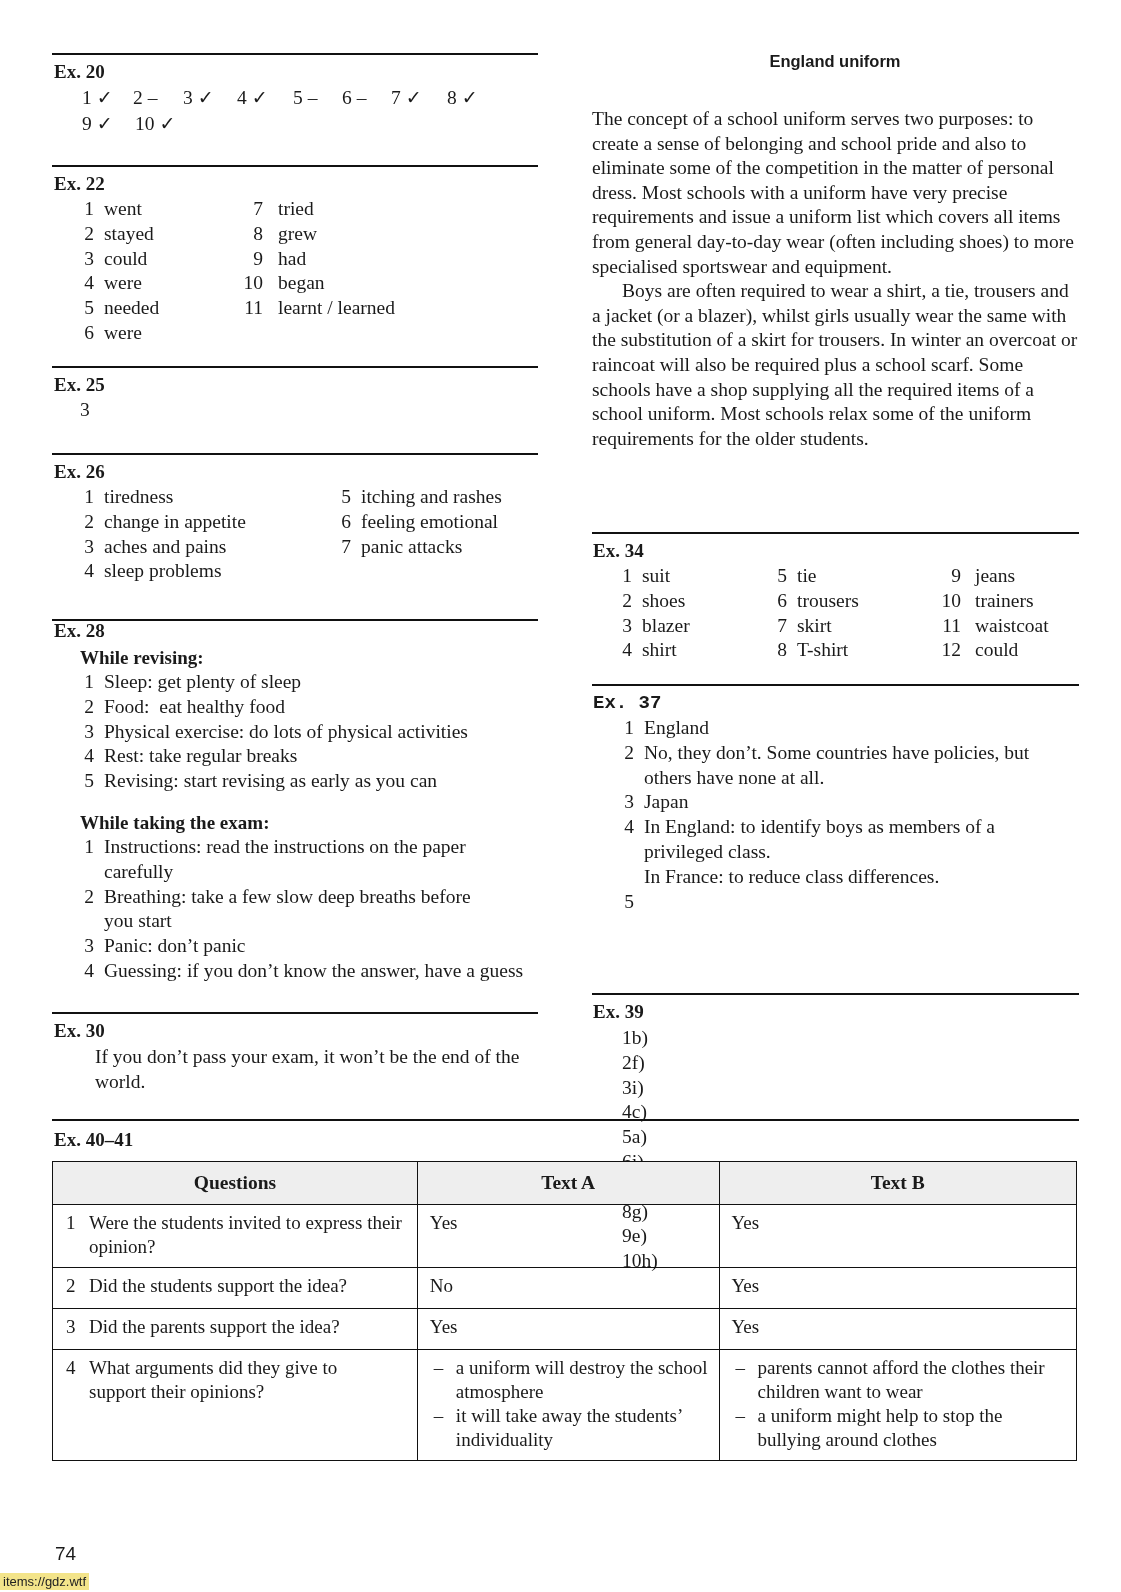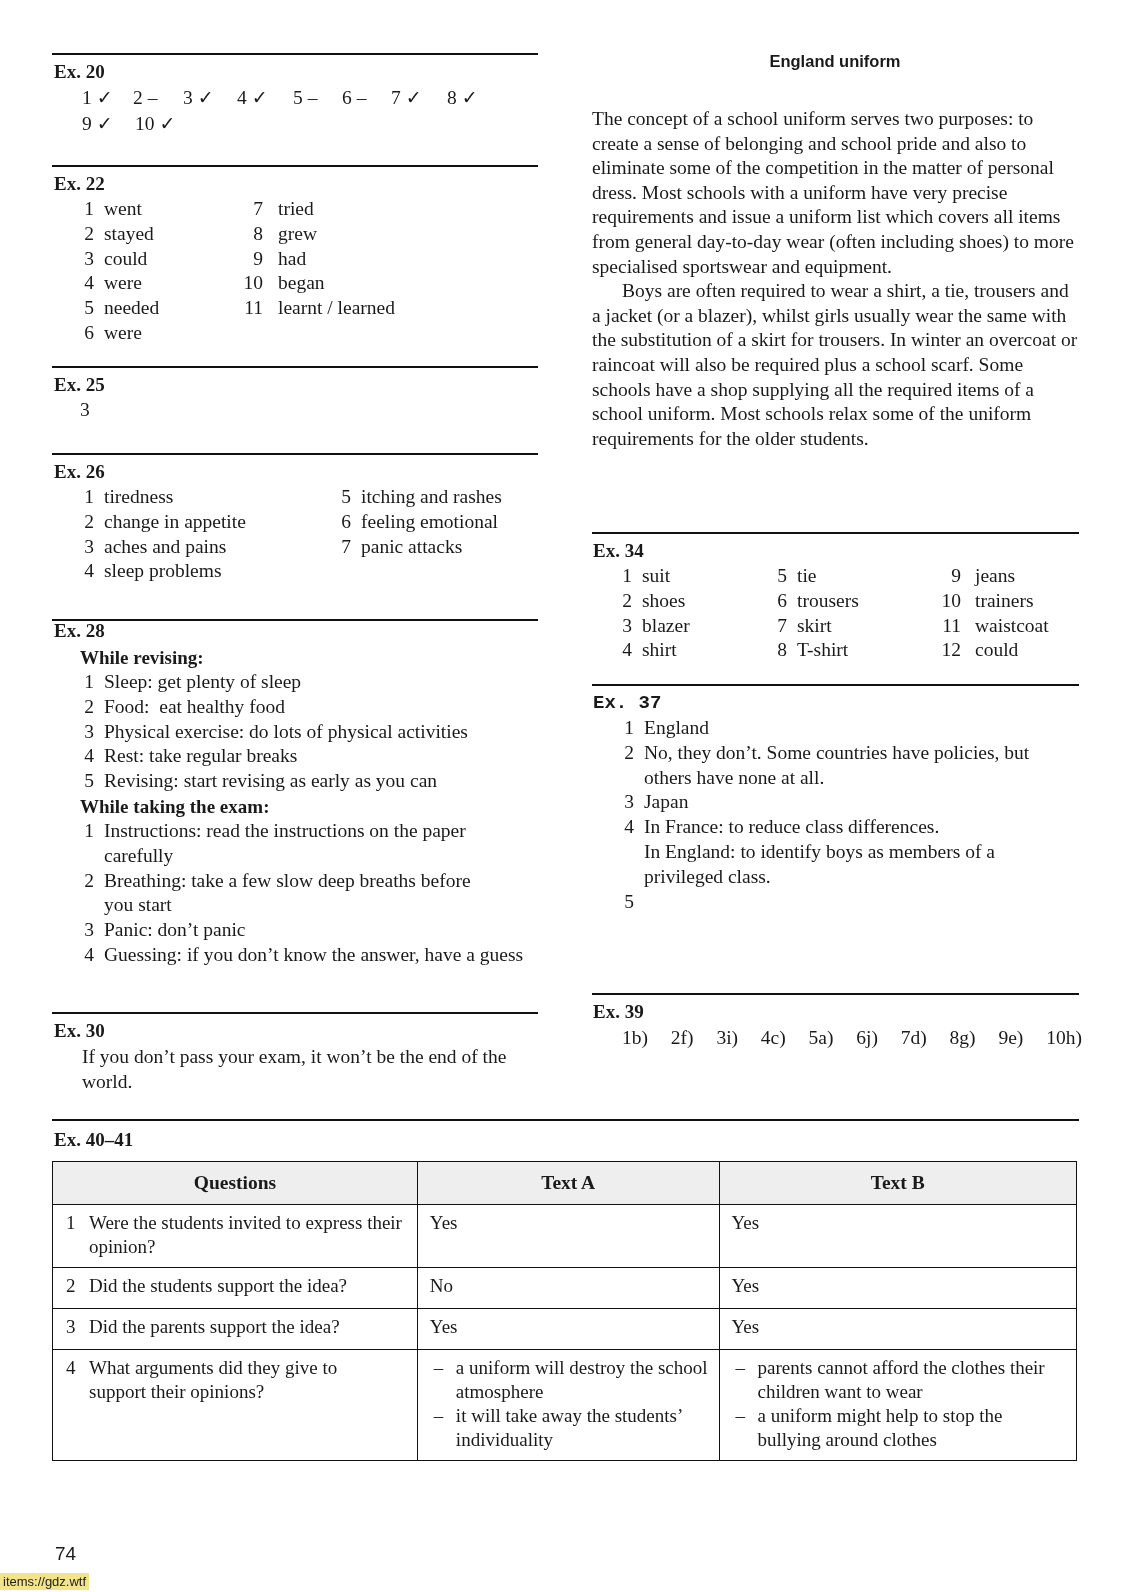--- a/index.html
+++ b/index.html
@@ -83,30 +83,30 @@
 
 <div class="rule" style="left:52px; top:619px; width:486px;"></div>
 <div class="exh" style="left:54px; top:620px;">Ex. 28</div>
 <div class="abs txt" style="left:80px; top:645px; width:460px;">
   <div class="subh">While revising:</div>
   <div class="item"><span class="n">1</span><span>Sleep: get plenty of sleep</span></div>
   <div class="item"><span class="n">2</span><span style="white-space:pre">Food:  eat healthy food</span></div>
   <div class="item"><span class="n">3</span><span style="white-space:nowrap">Physical exercise: do lots of physical activities</span></div>
   <div class="item"><span class="n">4</span><span>Rest: take regular breaks</span></div>
   <div class="item"><span class="n">5</span><span>Revising: start revising as early as you can</span></div>
-  <div class="subh" style="margin-top:0">While taking the exam:</div>
+  <div class="subh" style="margin-top:16px">While taking the exam:</div>
   <div class="item" style="width:430px"><span class="n">1</span><span>Instructions: read the instructions on the paper carefully</span></div>
   <div class="item" style="width:370px"><span class="n">2</span><span>Breathing: take a few slow deep breaths before you start</span></div>
   <div class="item"><span class="n">3</span><span>Panic: don’t panic</span></div>
   <div class="item" style="width:440px"><span class="n">4</span><span>Guessing: if you don’t know the answer, have a guess</span></div>
 </div>
 
 <div class="rule" style="left:52px; top:1012px; width:486px;"></div>
 <div class="exh" style="left:54px; top:1020px;">Ex. 30</div>
-<div class="abs txt" style="left:82px; top:1045px; width:445px;">If you don’t pass your exam, it won’t be the end of the world.</div>
+<div class="abs txt" style="left:95px; top:1045px; width:445px;">If you don’t pass your exam, it won’t be the end of the world.</div>
 
 <div class="abs bg-title" style="left:600px; top:49px; width:470px;">
   <div>England uniform</div>
 </div>
 <div class="abs para" style="left:592px; top:107px; width:490px;">
   <div>The concept of a school uniform serves two purposes: to create a sense of belonging and school pride and also to eliminate some of the competition in the matter of personal dress. Most schools with a uniform have very precise requirements and issue a uniform list which covers all items from general day-to-day wear (often including shoes) to more specialised sportswear and equipment.</div>
   <div style="text-indent:30px">Boys are often required to wear a shirt, a tie, trousers and a jacket (or a blazer), whilst girls usually wear the same with the substitution of a skirt for trousers. In winter an overcoat or raincoat will also be required plus a school scarf. Some schools have a shop supplying all the required items of a school uniform. Most schools relax some of the uniform requirements for the older students.</div>
 </div>
 
 <div class="rule" style="left:592px; top:532px; width:487px;"></div>
@@ -131,29 +131,29 @@
 </div>
 
 <div class="rule" style="left:592px; top:684px; width:487px;"></div>
 <div class="exh" style="left:593px; top:692px;font-family:Liberation Mono, monospace;">Ex. 37</div>
 <div class="abs txt" style="left:620px; top:716px; width:460px;">
   <div class="item"><span class="n">1</span><span>England</span></div>
   <div class="item" style="width:420px"><span class="n">2</span><span>No, they don’t. Some countries have policies, but others have none at all.</span></div>
   <div class="item"><span class="n">3</span><span>Japan</span></div>
   <div class="item" style="width:425px">
       <span class="n">4</span>
+      <div>In England: to identify boys as members of a privileged class.</div>
       <div>In France: to reduce class differences.</div>
-      <div>In England: to identify boys as members of a privileged class.</div>
     </div>
   <div class="item" style="width:445px"><span class="n">5</span></div>
 </div>
 
 <div class="rule" style="left:592px; top:993px; width:487px;"></div>
 <div class="exh" style="left:593px; top:1001px;">Ex. 39</div>
-<div class="abs txt row" style="left:622px; top:1026px; width:460px; display:flex; justify-content:space-between;">
+<div class="abs txt row" style="left:622px; top:1026px; width:460px; display:flex; justify-content:space-between;flex-direction:column;">
   <span>1b)</span>
   <span>2f)</span>
   <span>3i)</span>
   <span>4c)</span>
   <span>5a)</span>
   <span>6j)</span>
   <span>7d)</span>
   <span>8g)</span>
   <span>9e)</span>
   <span>10h)</span>

